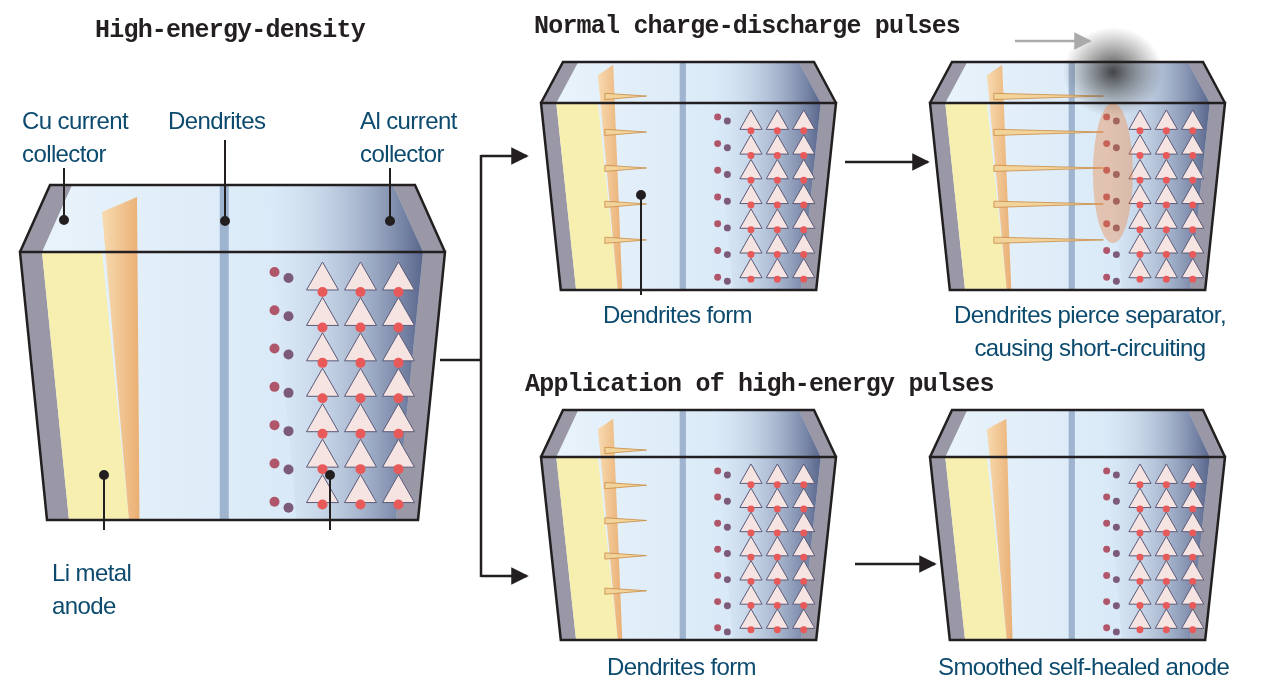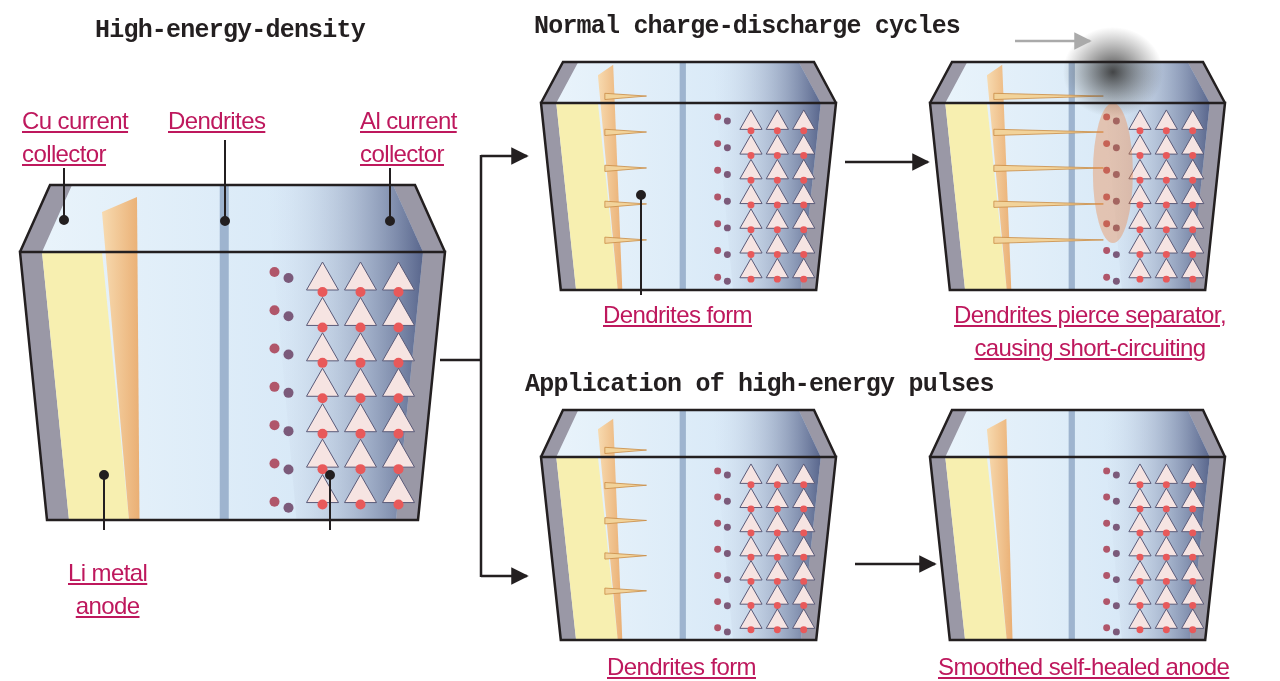--- a/index.html
+++ b/index.html
@@ -1,40 +1,40 @@
 <!DOCTYPE html>
 <html><head>
 <meta charset="utf-8">
 <style>
   html,body{margin:0;padding:0;background:#fff;}
   body{width:1280px;height:681px;position:relative;overflow:hidden;font-family:"Liberation Sans",sans-serif;color:#231f20;}
   .title{position:absolute;font-weight:bold;font-family:Liberation Mono, monospace;font-size:25px;letter-spacing:-0.8px;color:#231f20;white-space:nowrap;}
-  .label{position:absolute;font-size:24px;letter-spacing:-0.6px;color:#be185d;line-height:33px;white-space:nowrap;text-decoration:underline;}
+  .label{position:absolute;font-size:24px;letter-spacing:-0.6px;color:#0c4a6e;line-height:33px;white-space:nowrap;}
   .center{text-align:center;}
   svg{position:absolute;left:0;top:0;}
 </style>
 </head>
 <body>
 
 <div class="title center" style="left:60px;top:14px;width:340px;line-height:34px;">
   <div>High-energy-density</div>
 </div>
-<div class="title" style="left:534px;top:12px;">Normal charge-discharge cycles</div>
+<div class="title" style="left:534px;top:12px;">Normal charge-discharge pulses</div>
 <div class="title" style="left:525px;top:370px;">Application of high-energy pulses</div>
 
 <div class="label" style="left:22px;top:104px;">
   <div>Cu current</div>
   <div>collector</div>
 </div>
 <div class="label" style="left:168px;top:104px;">Dendrites</div>
 <div class="label" style="left:348px;top:104px;margin-left:12px;">
   <div>Al current</div>
   <div>collector</div>
 </div>
-<div class="label" style="left:68px;top:556px;text-align:center;">
+<div class="label" style="left:52px;top:556px;">
   <div>Li metal</div>
   <div>anode</div>
 </div>
 <div class="label" style="left:226px;top:556px;">
 </div>
 
 <div class="label" style="left:603px;top:298px;">Dendrites form</div>
 <div class="label center" style="left:920px;top:298px;width:340px;">
   <div>Dendrites pierce separator,</div>
   <div>causing short-circuiting</div>

